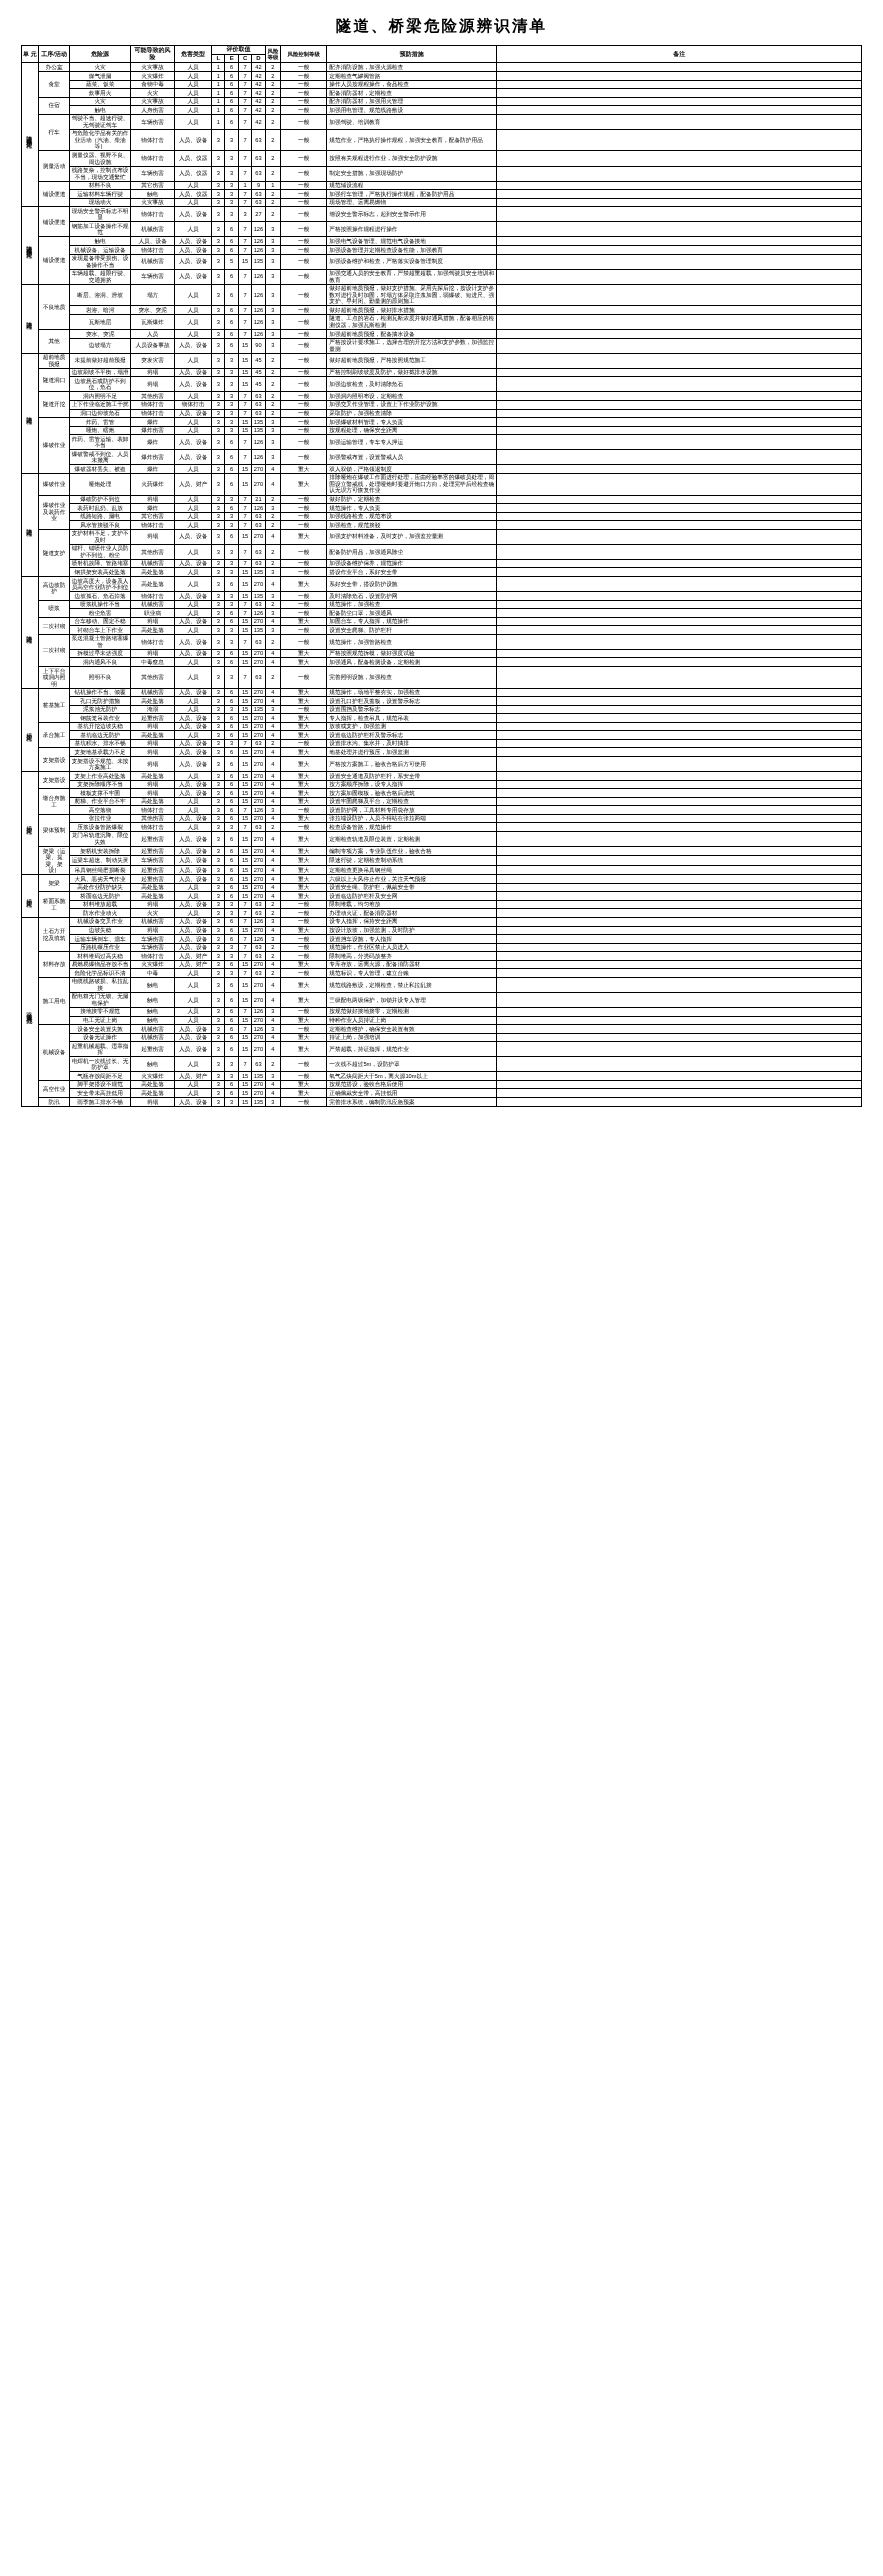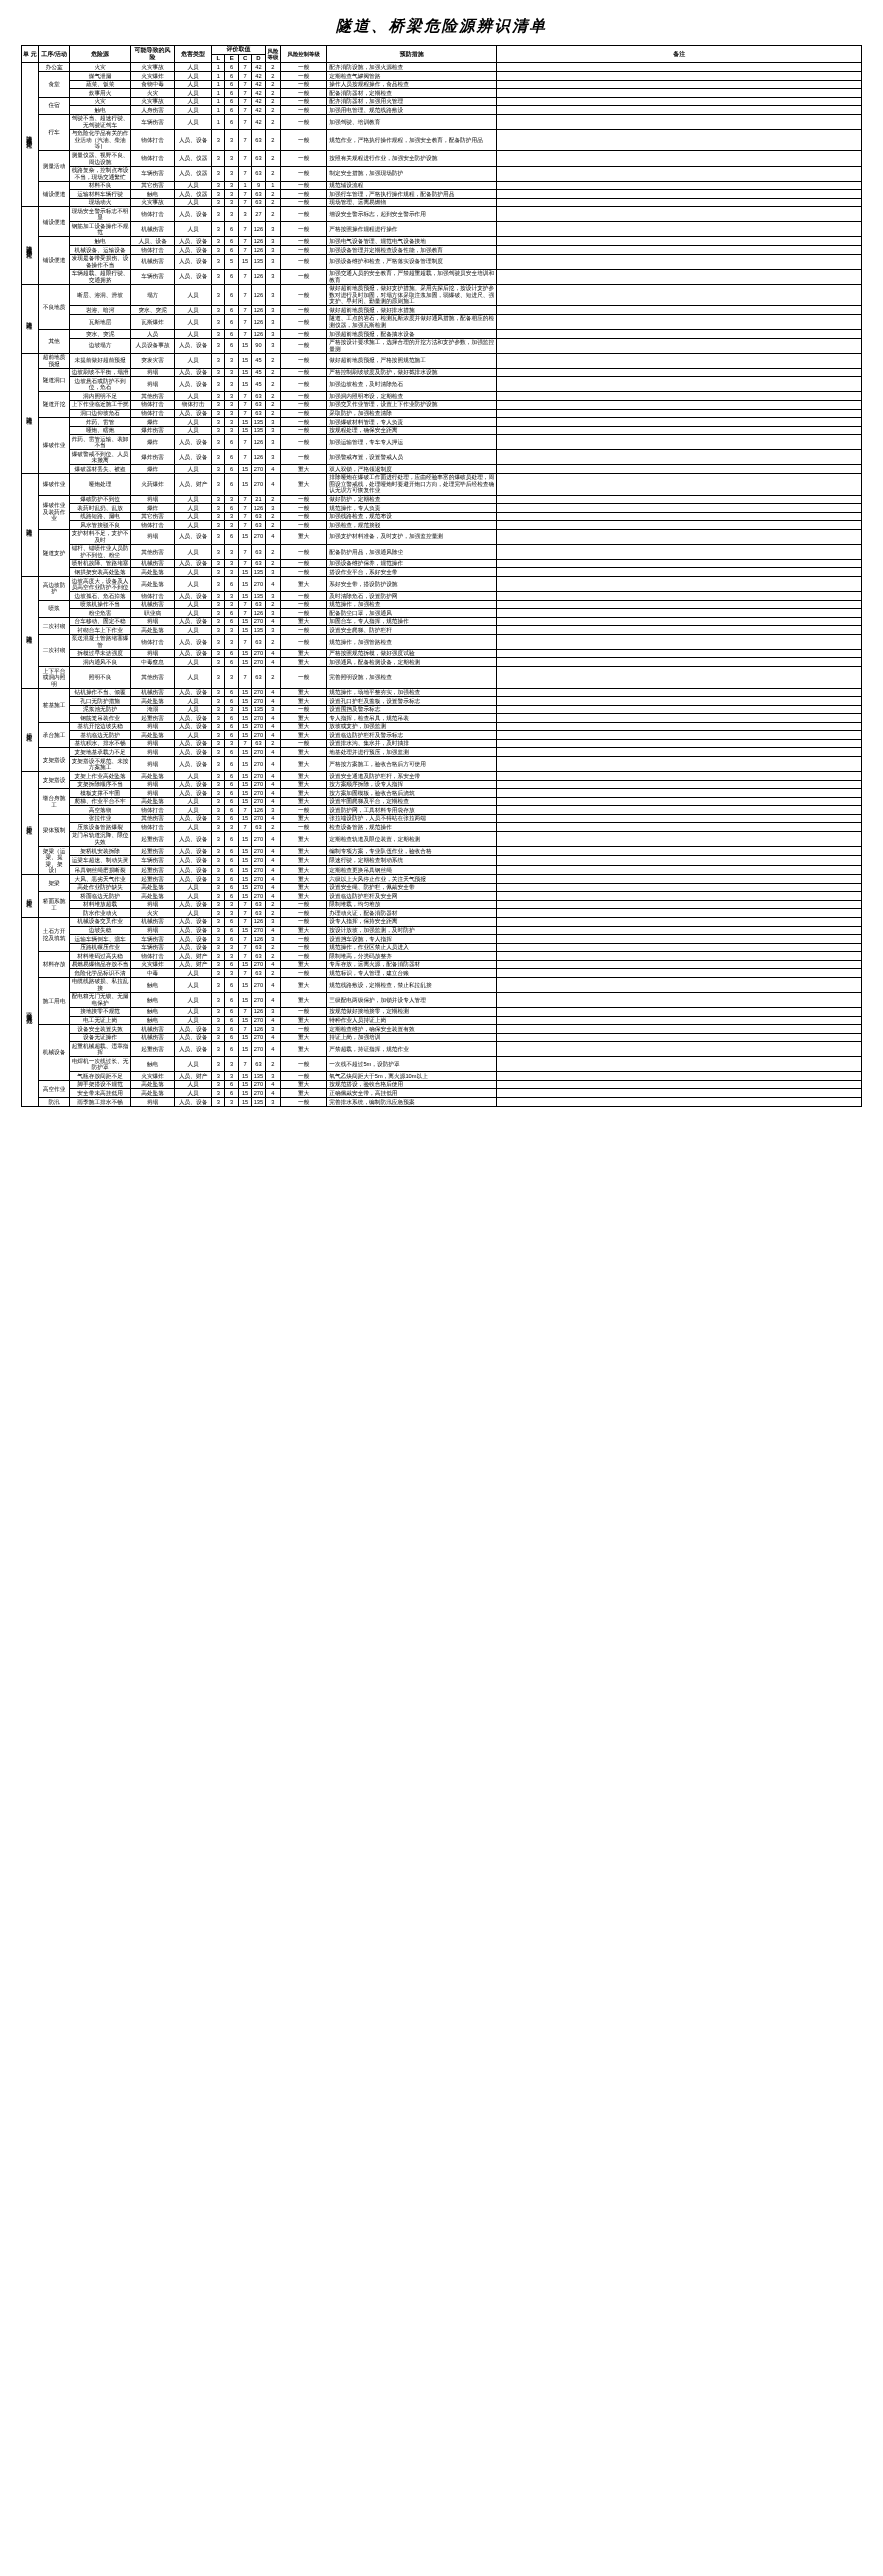--- a/index.html
+++ b/index.html
@@ -1,19 +1,19 @@
 <!DOCTYPE html>
 <html style="font-size:8.2px"><head>
 <meta charset="utf-8">
 <style>
   html,body{margin:0;padding:0;background:#ffffff;}
   body{font-family:"Liberation Sans","DejaVu Sans",sans-serif;color:#000;}
   #page{width:883px;min-height:3903px;background:#fff;position:relative;padding:0;box-sizing:border-box;}
   .wrap{padding:14.4px 20.6px 20.6px 20.6px;}
-  h1.title{font-size:15.5px;text-align:center;font-weight:bold;letter-spacing:2.1px;margin:2.1px 0 7.2px 0;font-family:"DejaVu Sans","Liberation Sans",sans-serif;font-style:italic;}
+  h1.title{font-size:15.5px;text-align:center;font-weight:bold;letter-spacing:2.1px;margin:2.1px 0 7.2px 0;font-family:"DejaVu Sans","Liberation Sans",sans-serif;}
   table{border-collapse:collapse;width:100%;table-layout:fixed;}
   td,th{border:0.5px solid #000;font-size:5.7px;line-height:1.15;padding:0.5px 1px;vertical-align:middle;text-align:center;word-break:break-all;}
   thead th{font-weight:bold;background:#fff;font-size:6px;}
   td.txt{text-align:left;padding-left:2.1px;}
   td.ctr{text-align:center;}
   .num{font-size:5.7px;}
   .vcol{writing-mode:vertical-rl;text-orientation:upright;letter-spacing:1px;font-size:6.2px;white-space:nowrap;}
   col.c0{width:17.5px}
   col.c1{width:31px}
   col.c2{width:61px}

